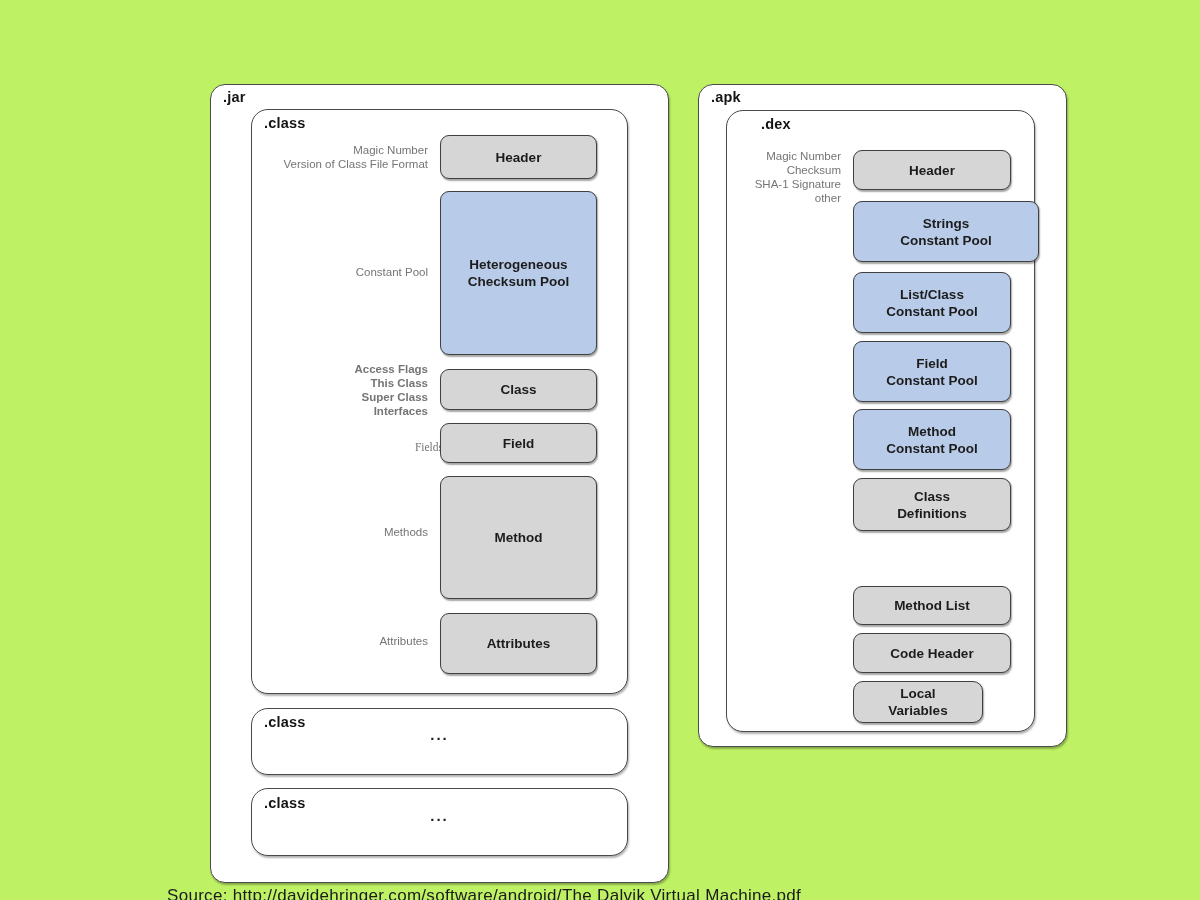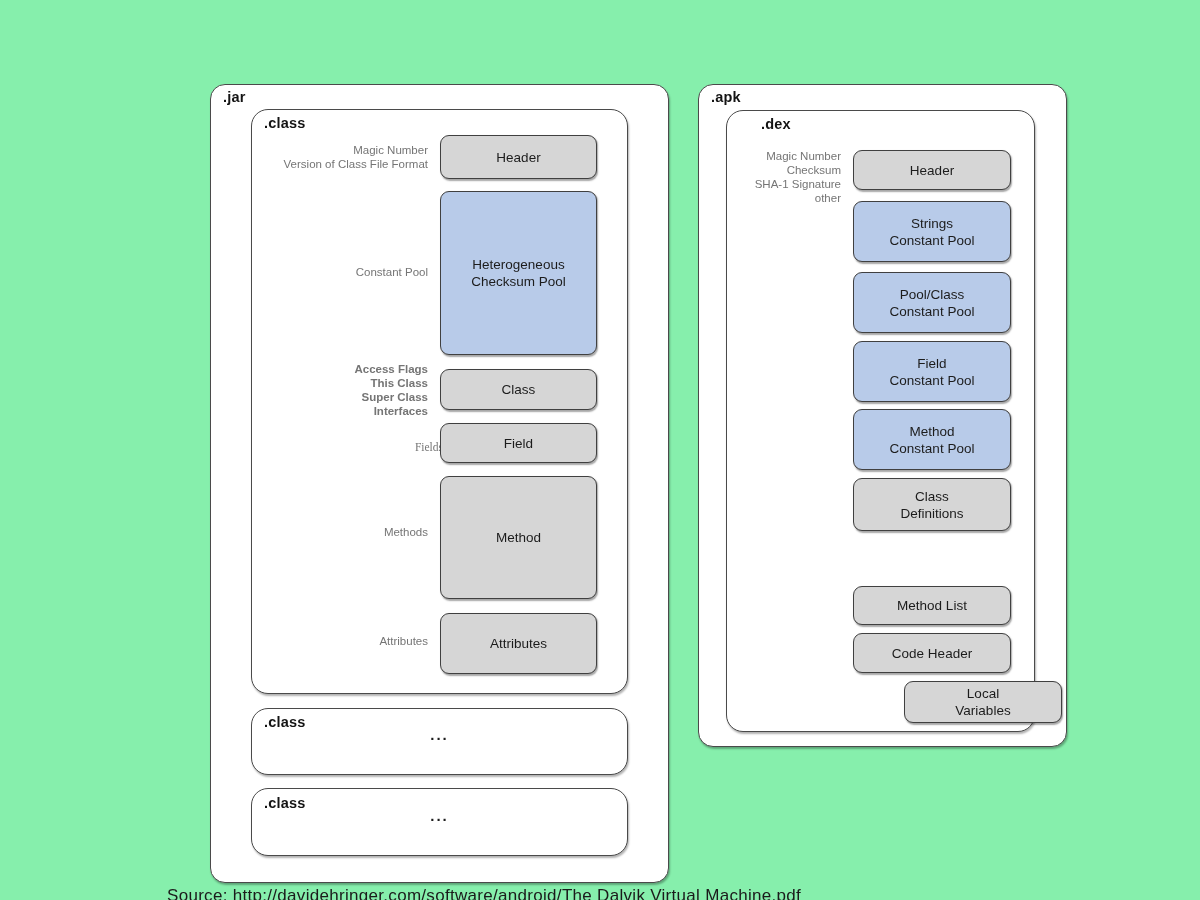--- a/index.html
+++ b/index.html
@@ -1,19 +1,19 @@
 <!DOCTYPE html>
 <html style="--box-gray: #d6d6d6; --box-blue: #b8cbe9;"><head>
 <meta charset="utf-8">
 <style>
   * { margin: 0; padding: 0; box-sizing: border-box; }
   html, body { width: 1200px; height: 900px; overflow: hidden; background: #ffffff; }
   body { font-family: "Liberation Sans", "DejaVu Sans", sans-serif; }
 
-  .canvas { position: relative; width: 1200px; height: 900px; background: #86efac; }
+  .canvas { position: relative; width: 1200px; height: 900px; background: #bef264; }
 
   .container {
     position: absolute;
     background: #ffffff;
     border: 1.6px solid #4a4a4a;
     border-radius: 15px;
     box-shadow: 1px 2px 2px rgba(0,0,0,0.30);
   }
 
   .tag {
@@ -34,21 +34,21 @@
   }
 
   .box {
     position: absolute;
     border: 1.5px solid #404040;
     border-radius: 9px;
     display: flex;
     align-items: center;
     justify-content: center;
     text-align: center;
-    font-weight: normal;
+    font-weight: bold;
     font-size: 13.5px;
     line-height: 17px;
     color: #1c1c1c;
     white-space: pre-line;
     box-shadow: 1px 1.5px 1.5px rgba(0,0,0,0.35);
   }
   .gray { background: var(--box-gray, #d6d6d6); }
   .blue { background: var(--box-blue, #b9cbe9); }
 
   .ellipsis {
@@ -96,29 +96,29 @@
   .class3-dots    { left: 251px; top: 807px; width: 377px; }
 
   
   .apk-box        { left: 698px; top: 84px;  width: 369px; height: 663px; }
   .apk-tag        { left: 711px; top: 89px;  }
   .dex-box        { left: 726px; top: 110px; width: 309px; height: 622px; border-radius: 17px; }
   .dex-tag        { left: 761px; top: 116px; }
   .sl-dex         { left: 730px; top: 149px; width: 111px; }
 
   .db-header      { left: 853px; top: 150px; width: 158px; height: 40px; }
-  .db-strings     { left: 853px; top: 201px; width: 158px; height: 61px; }
+  .db-strings     { left: 853px; top: 201px; width: 186px; height: 61px; }
   .db-typeclass   { left: 853px; top: 272px; width: 158px; height: 61px; }
   .db-fieldcp     { left: 853px; top: 341px; width: 158px; height: 61px; }
   .db-methodcp    { left: 853px; top: 409px; width: 158px; height: 61px; }
   .db-classdefs   { left: 853px; top: 478px; width: 158px; height: 53px; }
   .db-fieldlist   { left: 853px; top: 539px; width: 158px; height: 39px; }
   .db-methodlist  { left: 853px; top: 586px; width: 158px; height: 39px; }
   .db-codeheader  { left: 853px; top: 633px; width: 158px; height: 40px; }
-  .db-localvars   { left: 904px; top: 681px; width: 158px; height: 42px; }
+  .db-localvars   { left: 853px; top: 681px; width: 130px; height: 42px; border-radius: 10px; }
 
   .footer-src     { left: 167px; top: 886px; }
 </style>
 </head>
 <body>
 
 <div class="canvas">
 
   <div class="container jar-box"></div>
   <div class="tag jar-tag">.jar</div>
@@ -160,21 +160,21 @@
   <div class="tag dex-tag">.dex</div>
 
   <div class="side-label sl-dex">Magic Number
 Checksum
 SHA-1 Signature
 other</div>
 
   <div class="box db-header gray">Header</div>
   <div class="box db-strings blue">Strings
 Constant Pool</div>
-  <div class="box db-typeclass blue">Pool/Class
+  <div class="box db-typeclass blue">List/Class
 Constant Pool</div>
   <div class="box db-fieldcp blue">Field
 Constant Pool</div>
   <div class="box db-methodcp blue">Method
 Constant Pool</div>
   <div class="box db-classdefs gray">Class
 Definitions</div>
   <div class="box db-methodlist gray">Method List</div>
   <div class="box db-codeheader gray">Code Header</div>
   <div class="box db-localvars gray">Local

